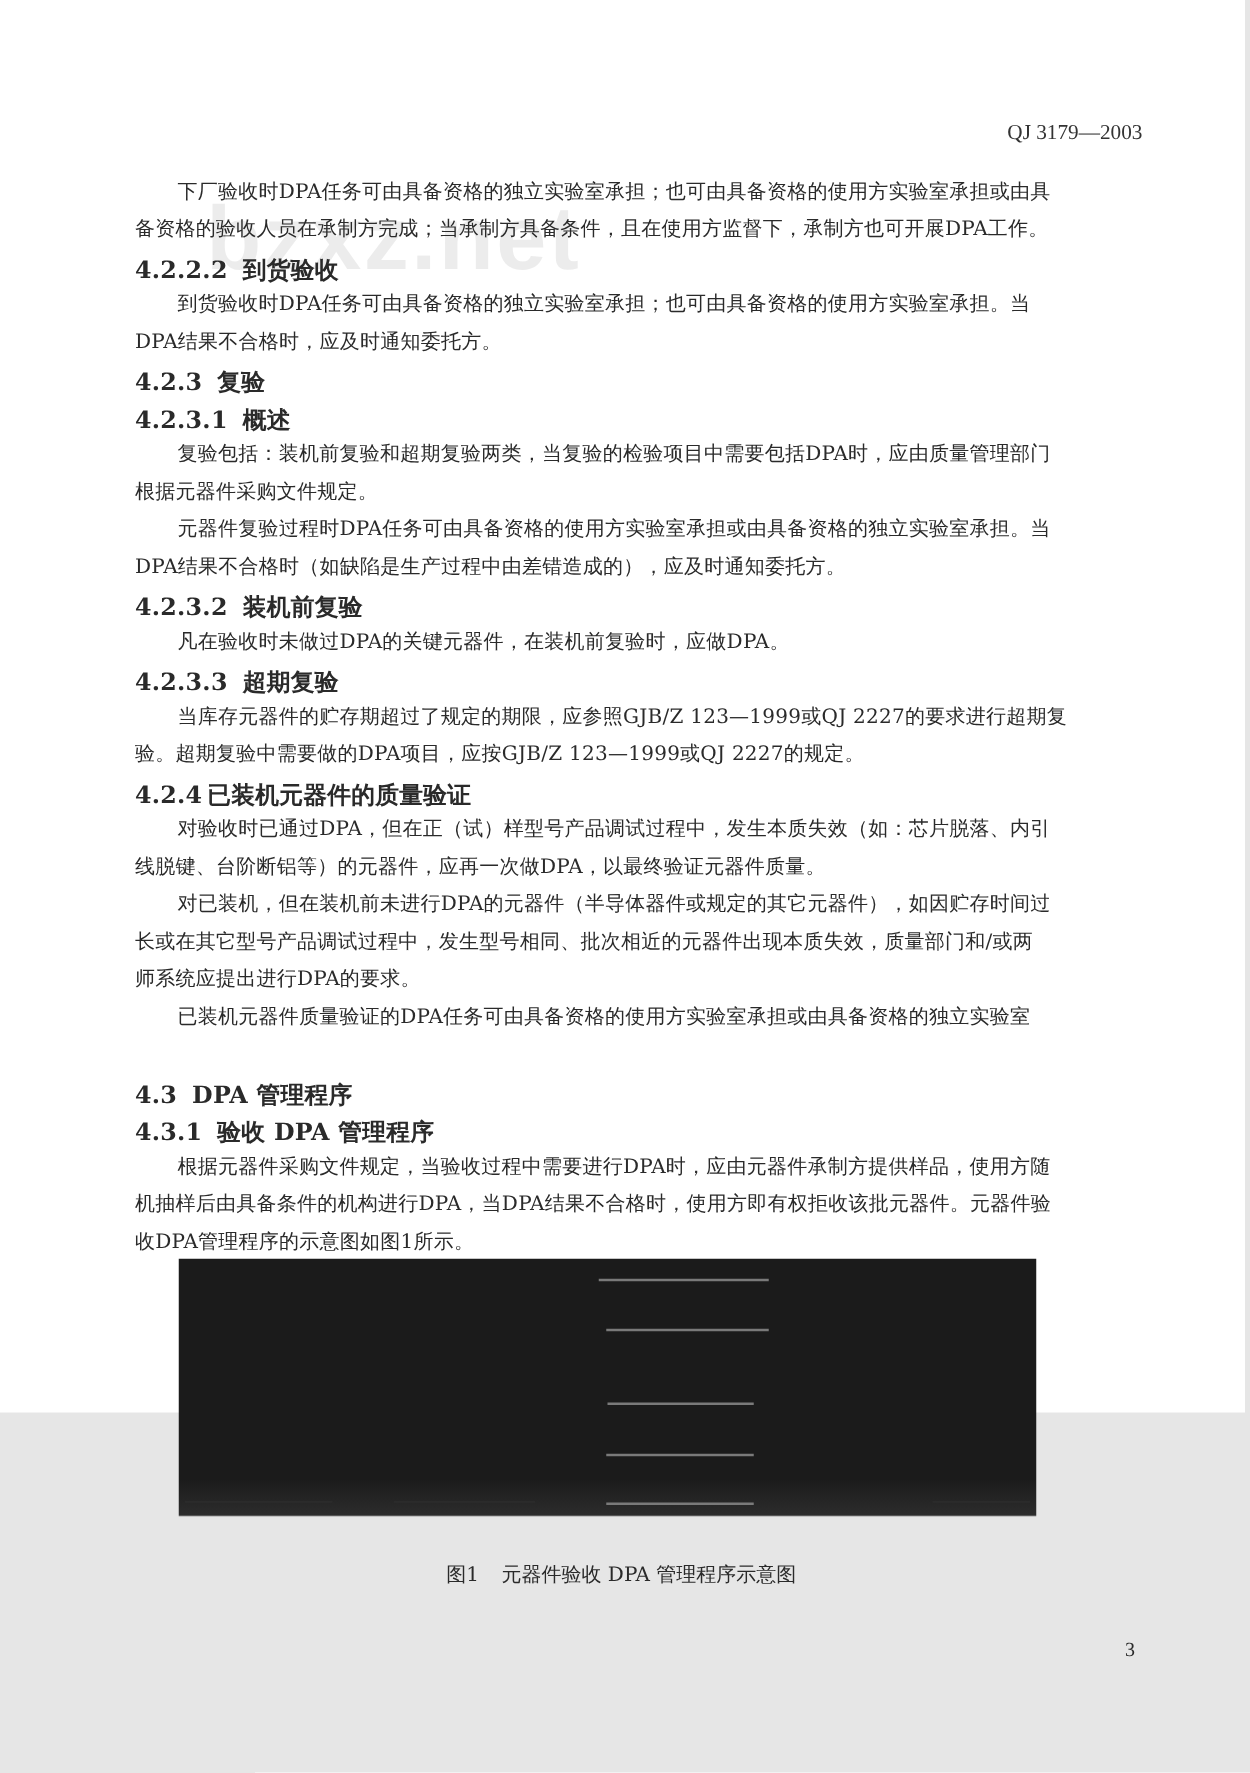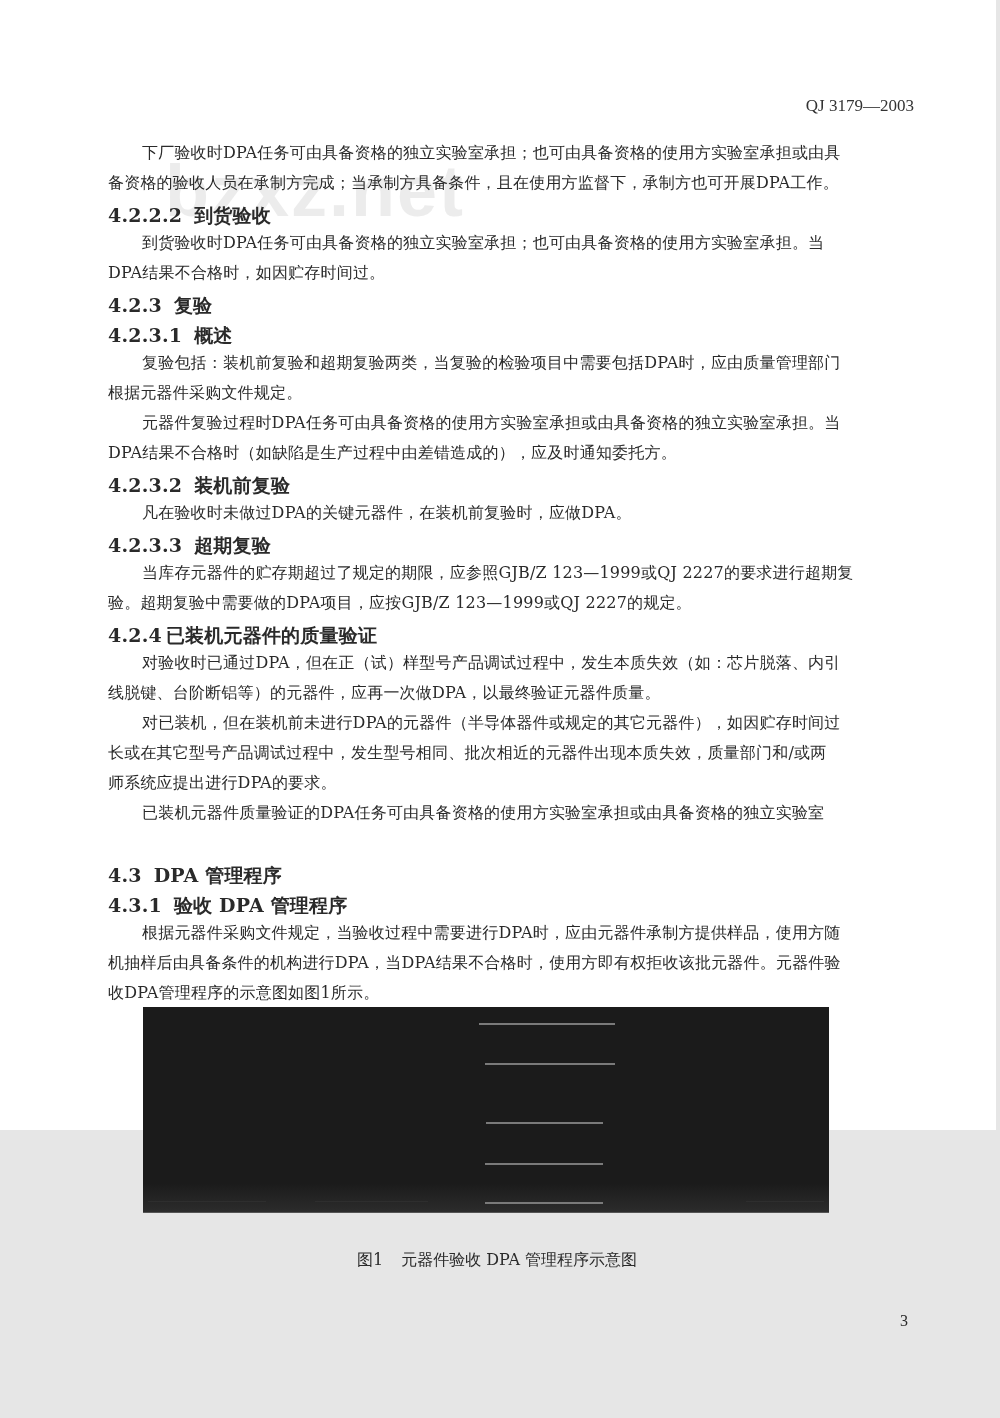--- a/index.html
+++ b/index.html
@@ -54,21 +54,21 @@
 <body>
 
 <div class="page">
   <div class="header-code">QJ 3179—2003</div>
   <div class="watermark">bzxz.net</div>
 
   <div class="line indent" style="top:143px">下厂验收时DPA任务可由具备资格的独立实验室承担；也可由具备资格的使用方实验室承担或由具</div>
   <div class="line" style="top:173px">备资格的验收人员在承制方完成；当承制方具备条件，且在使用方监督下，承制方也可开展DPA工作。</div>
   <div class="line heading" style="top:203px"><span class="num">4.2.2.2</span><span>到货验收</span></div>
   <div class="line indent" style="top:233px">到货验收时DPA任务可由具备资格的独立实验室承担；也可由具备资格的使用方实验室承担。当</div>
-  <div class="line" style="top:263px">DPA结果不合格时，如因贮存时间过。</div>
+  <div class="line" style="top:263px">DPA结果不合格时，应及时通知委托方。</div>
   <div class="line heading" style="top:293px"><span class="num">4.2.3</span><span>复验</span></div>
   <div class="line heading" style="top:323px"><span class="num">4.2.3.1</span><span>概述</span></div>
   <div class="line indent" style="top:353px">复验包括：装机前复验和超期复验两类，当复验的检验项目中需要包括DPA时，应由质量管理部门</div>
   <div class="line" style="top:383px">根据元器件采购文件规定。</div>
   <div class="line indent" style="top:413px">元器件复验过程时DPA任务可由具备资格的使用方实验室承担或由具备资格的独立实验室承担。当</div>
   <div class="line" style="top:443px">DPA结果不合格时（如缺陷是生产过程中由差错造成的），应及时通知委托方。</div>
   <div class="line heading" style="top:473px"><span class="num">4.2.3.2</span><span>装机前复验</span></div>
   <div class="line indent" style="top:503px">凡在验收时未做过DPA的关键元器件，在装机前复验时，应做DPA。</div>
   <div class="line heading" style="top:533px"><span class="num">4.2.3.3</span><span>超期复验</span></div>
   <div class="line indent" style="top:563px">当库存元器件的贮存期超过了规定的期限，应参照GJB/Z 123—1999或QJ 2227的要求进行超期复</div>

